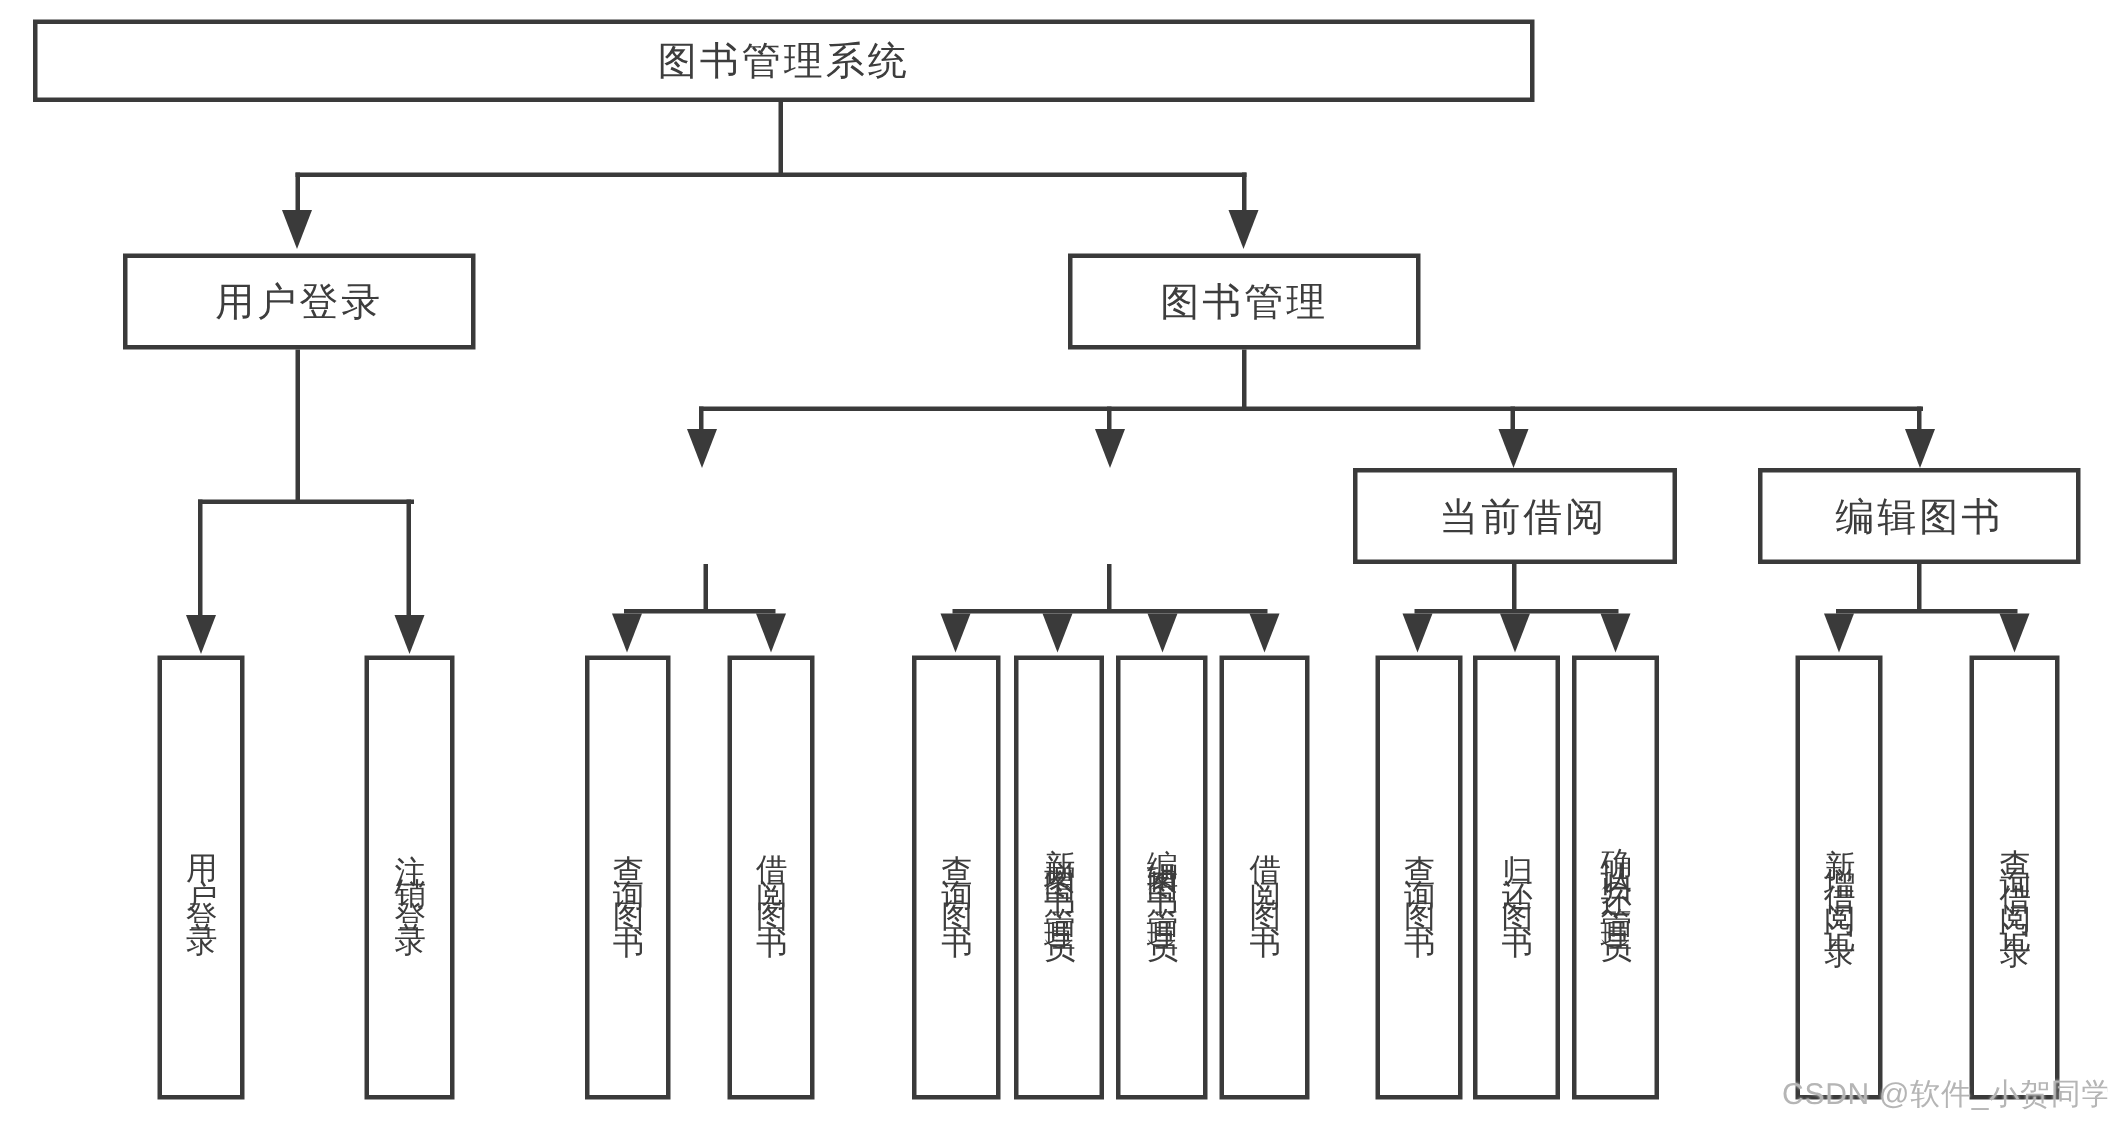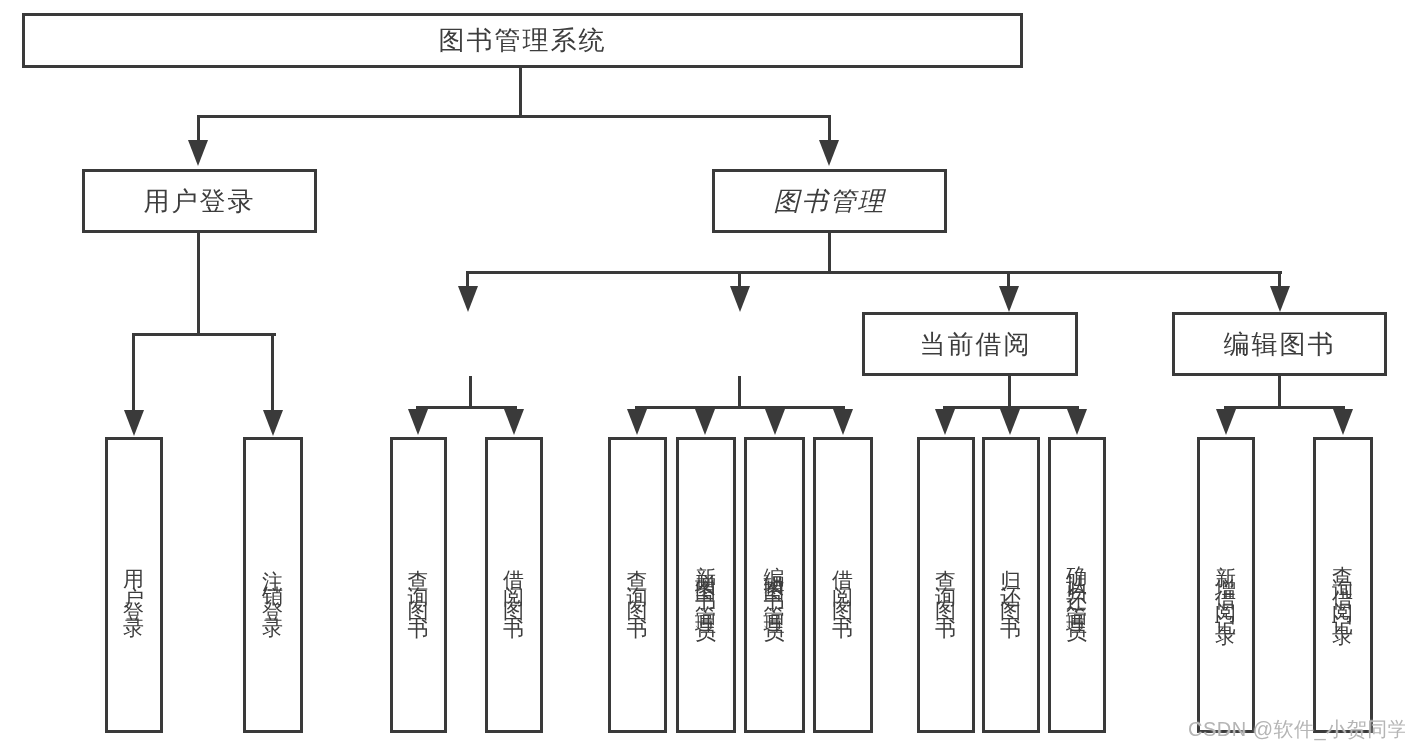--- a/index.html
+++ b/index.html
@@ -53,21 +53,21 @@
   <i class="vl" style="left:519px;top:68px;height:50px;"></i>
   <i class="hl" style="left:197px;top:115px;width:634px;"></i>
   <i class="vl" style="left:197px;top:115px;height:27px;"></i>
   <i class="ar" style="left:188px;top:140px;"></i>
   <i class="vl" style="left:828px;top:115px;height:27px;"></i>
   <i class="ar" style="left:819px;top:140px;"></i>
 
   <div class="box h" style="left:82px;top:169px;width:235px;height:64px;">
     <span>用户登录</span>
   </div>
-  <div class="box h" style="left:712px;top:169px;width:235px;height:64px;font-style:italic;">
+  <div class="box h" style="left:712px;top:169px;width:235px;height:64px;">
     <span>图书管理</span>
   </div>
 
   <i class="vl" style="left:197px;top:233px;height:103px;"></i>
   <i class="hl" style="left:132px;top:333px;width:144px;"></i>
   <i class="vl" style="left:132px;top:333px;height:79px;"></i>
   <i class="ar" style="left:124px;top:410px;"></i>
   <i class="vl" style="left:271px;top:333px;height:79px;"></i>
   <i class="ar" style="left:263px;top:410px;"></i>
 
@@ -75,21 +75,21 @@
   <i class="hl" style="left:466px;top:271px;width:816px;"></i>
   <i class="vl" style="left:466px;top:271px;height:15px;"></i>
   <i class="ar" style="left:458px;top:286px;"></i>
   <i class="vl" style="left:738px;top:271px;height:15px;"></i>
   <i class="ar" style="left:730px;top:286px;"></i>
   <i class="vl" style="left:1007px;top:271px;height:15px;"></i>
   <i class="ar" style="left:999px;top:286px;"></i>
   <i class="vl" style="left:1278px;top:271px;height:15px;"></i>
   <i class="ar" style="left:1270px;top:286px;"></i>
 
-  <div class="box h" style="left:862px;top:312px;width:216px;height:64px;padding-left:11px;">
+  <div class="box h" style="left:902px;top:312px;width:216px;height:64px;padding-left:11px;">
     <span>当前借阅</span>
   </div>
   <div class="box h" style="left:1172px;top:312px;width:215px;height:64px;">
     <span>编辑图书</span>
   </div>
 
   <i class="vl" style="left:469px;top:376px;height:32px;"></i>
   <i class="hl" style="left:416px;top:406px;width:101px;"></i>
   <i class="ar" style="left:408px;top:409px;"></i>
   <i class="ar" style="left:504px;top:409px;"></i>

